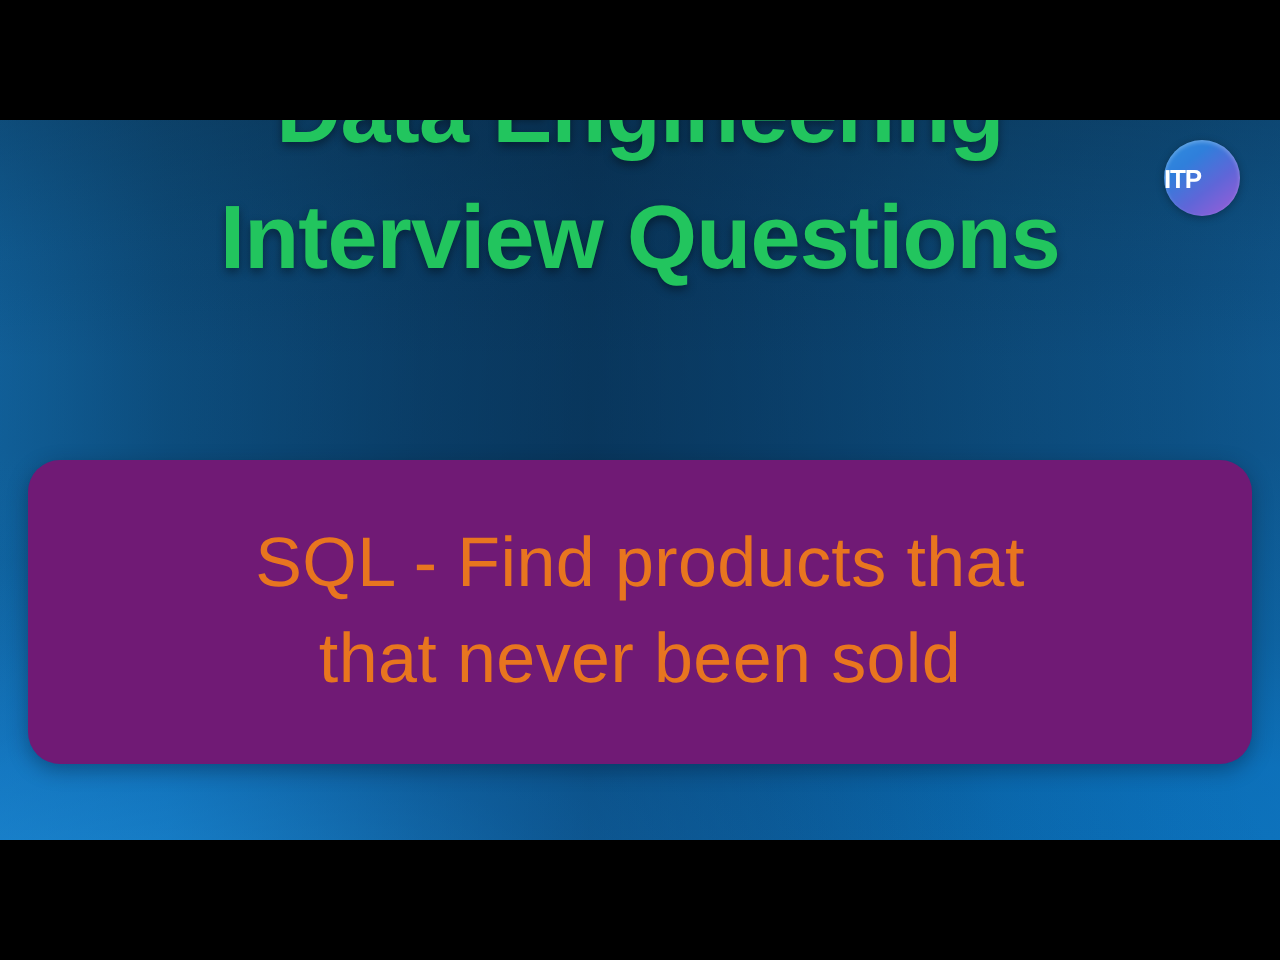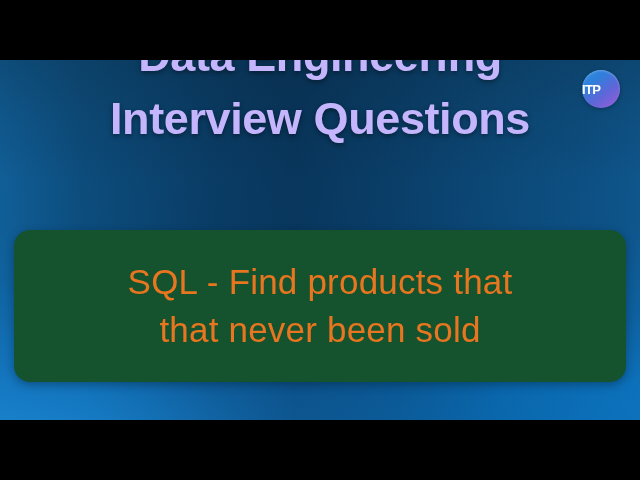--- a/index.html
+++ b/index.html
@@ -95,21 +95,21 @@
     position: absolute;
     left: 0;
     top: 24px;
     width: 640px;
     text-align: center;
     z-index: 10;
     pointer-events: none;
   }
   .heading-line {
     display: block;
-    color: #c4b5fd;
+    color: #22c55e;
     font-family: "Liberation Sans", sans-serif;
     font-weight: bold;
     font-size: 45px;
     line-height: 63px;
     letter-spacing: -0.4px;
     text-shadow: 0 2px 5px rgba(0,0,0,0.42);
     white-space: nowrap;
   }
 
   
@@ -137,21 +137,21 @@
     user-select: none;
   }
 
   
   #card {
     position: absolute;
     left: 14px;
     top: 230px;
     width: 612px;
     height: 152px;
-    background: #14532d;
+    background: #701a75;
     border-radius: 16px;
     box-shadow: 0 3px 10px rgba(2,20,40,0.38);
     z-index: 15;
     display: flex;
     flex-direction: column;
     align-items: center;
     justify-content: center;
   }
   .card-line {
     display: block;

